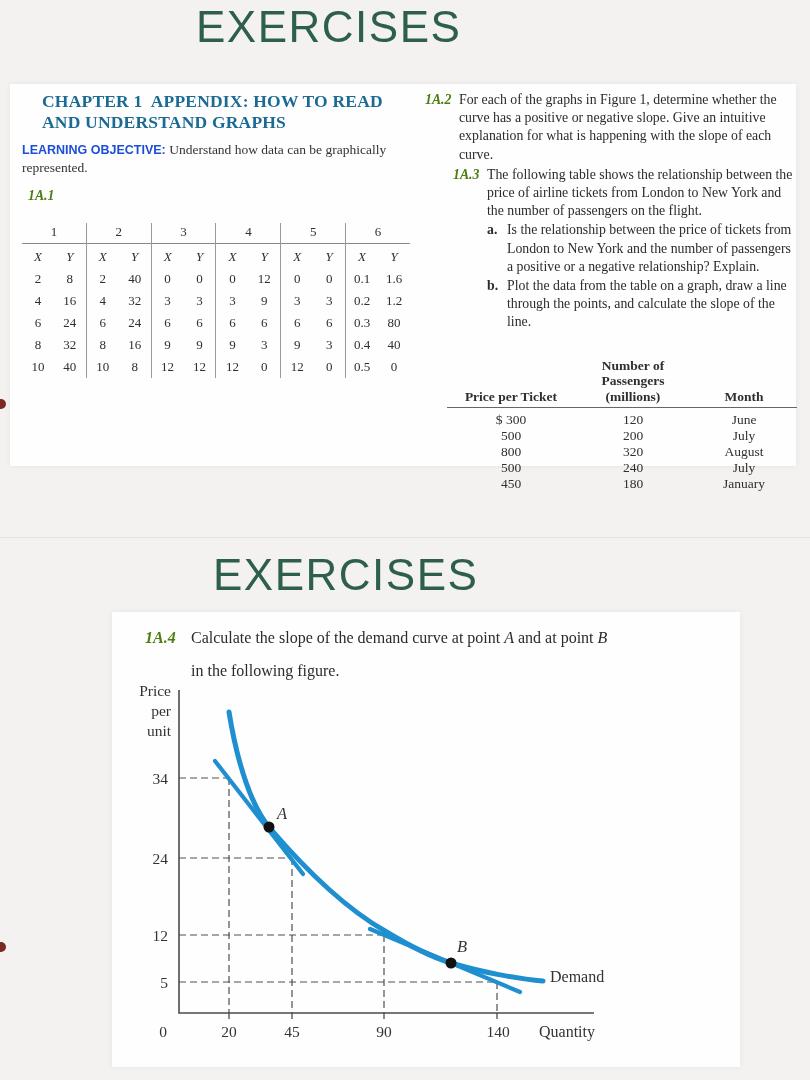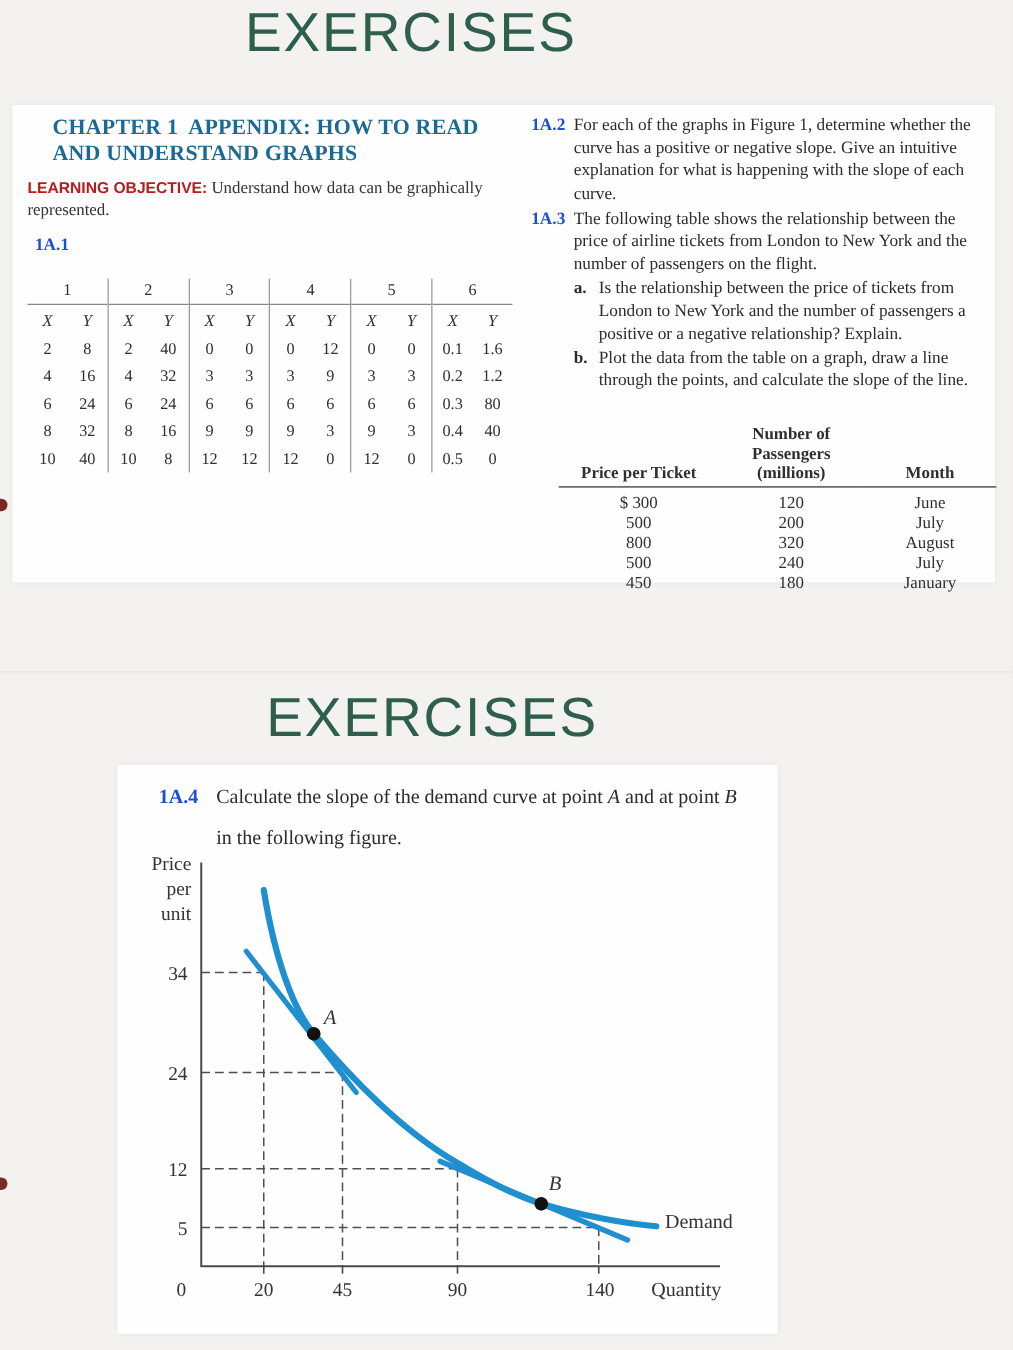--- a/index.html
+++ b/index.html
@@ -6,34 +6,34 @@
   .page{position:relative;width:810px;height:1080px;background:#f3f2f0;overflow:hidden;
         font-family:"Liberation Serif",serif;color:#2b2b2b;}
   
   .ex-title{position:absolute;margin:0;font-family:"Liberation Sans",sans-serif;font-weight:300;
             color:#2e5f4e;font-size:44px;letter-spacing:1.5px;}
   .t1{left:196px;top:2px;}
   .t2{left:213px;top:550px;}
   
   .card{position:absolute;background:#fefefe;box-shadow:0 0 6px rgba(0,0,0,0.06);}
   .card1{left:10px;top:84px;width:786px;height:382px;}
-  .card2{left:94px;top:612px;width:528px;height:455px;}
+  .card2{left:112px;top:612px;width:628px;height:455px;}
   .slide-divider{position:absolute;left:0;top:537px;width:810px;height:1px;background:#e7e5e2;}
   
   .edge-dot{position:absolute;width:10px;height:10px;border-radius:50%;background:#7a2a23;}
   .dot1{left:-4px;top:399px;} .dot2{left:-4px;top:942px;}
   
   .col-left{position:absolute;left:12px;top:7px;width:392px;}
   .col-right{position:absolute;left:409px;top:7px;width:374px;}
   .chapter-heading{color:#1a6a94;font-weight:bold;font-size:17.5px;line-height:1.18;letter-spacing:0.2px;margin-left:20px;}
   .pre{white-space:pre;}
   .objective{margin:9px 0 0;font-size:13.5px;line-height:1.3;color:#333;}
-  .obj-label{color:#b91c1c;font-family:"Liberation Sans",sans-serif;font-weight:bold;font-size:12.5px;}
+  .obj-label{color:#1d4ed8;font-family:"Liberation Sans",sans-serif;font-weight:bold;font-size:12.5px;}
   .exercise{display:flex;margin-top:11px;font-size:13.8px;line-height:1.32;color:#2b2b2b;}
-  .ex-num{color:#1d4ed8;font-weight:bold;flex:0 0 40px;padding-left:6px;box-sizing:border-box;}
+  .ex-num{color:#4d7c0f;font-weight:bold;flex:0 0 40px;padding-left:6px;box-sizing:border-box;font-style:italic;}
   .ex-text{flex:1;}
   .subitem{display:flex;margin-top:1px;}
   .sub-label{font-weight:bold;flex:0 0 20px;}
   .sub-text{flex:1;}
   
   .numtable{display:flex;margin-top:17px;width:388px;font-size:13px;color:#2f2f2f;}
   .tg{flex:1;border-right:1px solid #999;}
   .tg:last-child{border-right:none;}
   .tn{text-align:center;padding:1px 0 3px;border-bottom:1px solid #888;}
   .tb{display:grid;grid-template-columns:1fr 1fr;text-align:center;padding-top:2px;}
@@ -180,21 +180,21 @@
           </div>
         </div>
       </div>
 
       <div class="col-right">
         <div class="exercise" style="margin-top:0;">
           <span class="ex-num">1A.2</span>
           <span class="ex-text">For each of the graphs in Figure 1, determine whether the curve has a positive or negative slope. Give an intuitive explanation for what is happening with the slope of each curve.</span>
         </div>
 
-        <div class="exercise" style="margin-top:2px;">
+        <div class="exercise" style="margin-top:2px;margin-left:28px;">
           <span class="ex-num">1A.3</span>
           <span class="ex-text">
             <span>The following table shows the relationship between the price of airline tickets from London to New York and the number of passengers on the flight.</span>
             <span class="subitem">
               <span class="sub-label">a.</span>
               <span class="sub-text">Is the relationship between the price of tickets from London to New York and the number of passengers a positive or a negative relationship? Explain.</span>
             </span>
             <span class="subitem">
               <span class="sub-label">b.</span>
               <span class="sub-text">Plot the data from the table on a graph, draw a line through the points, and calculate the slope of the line.</span>

